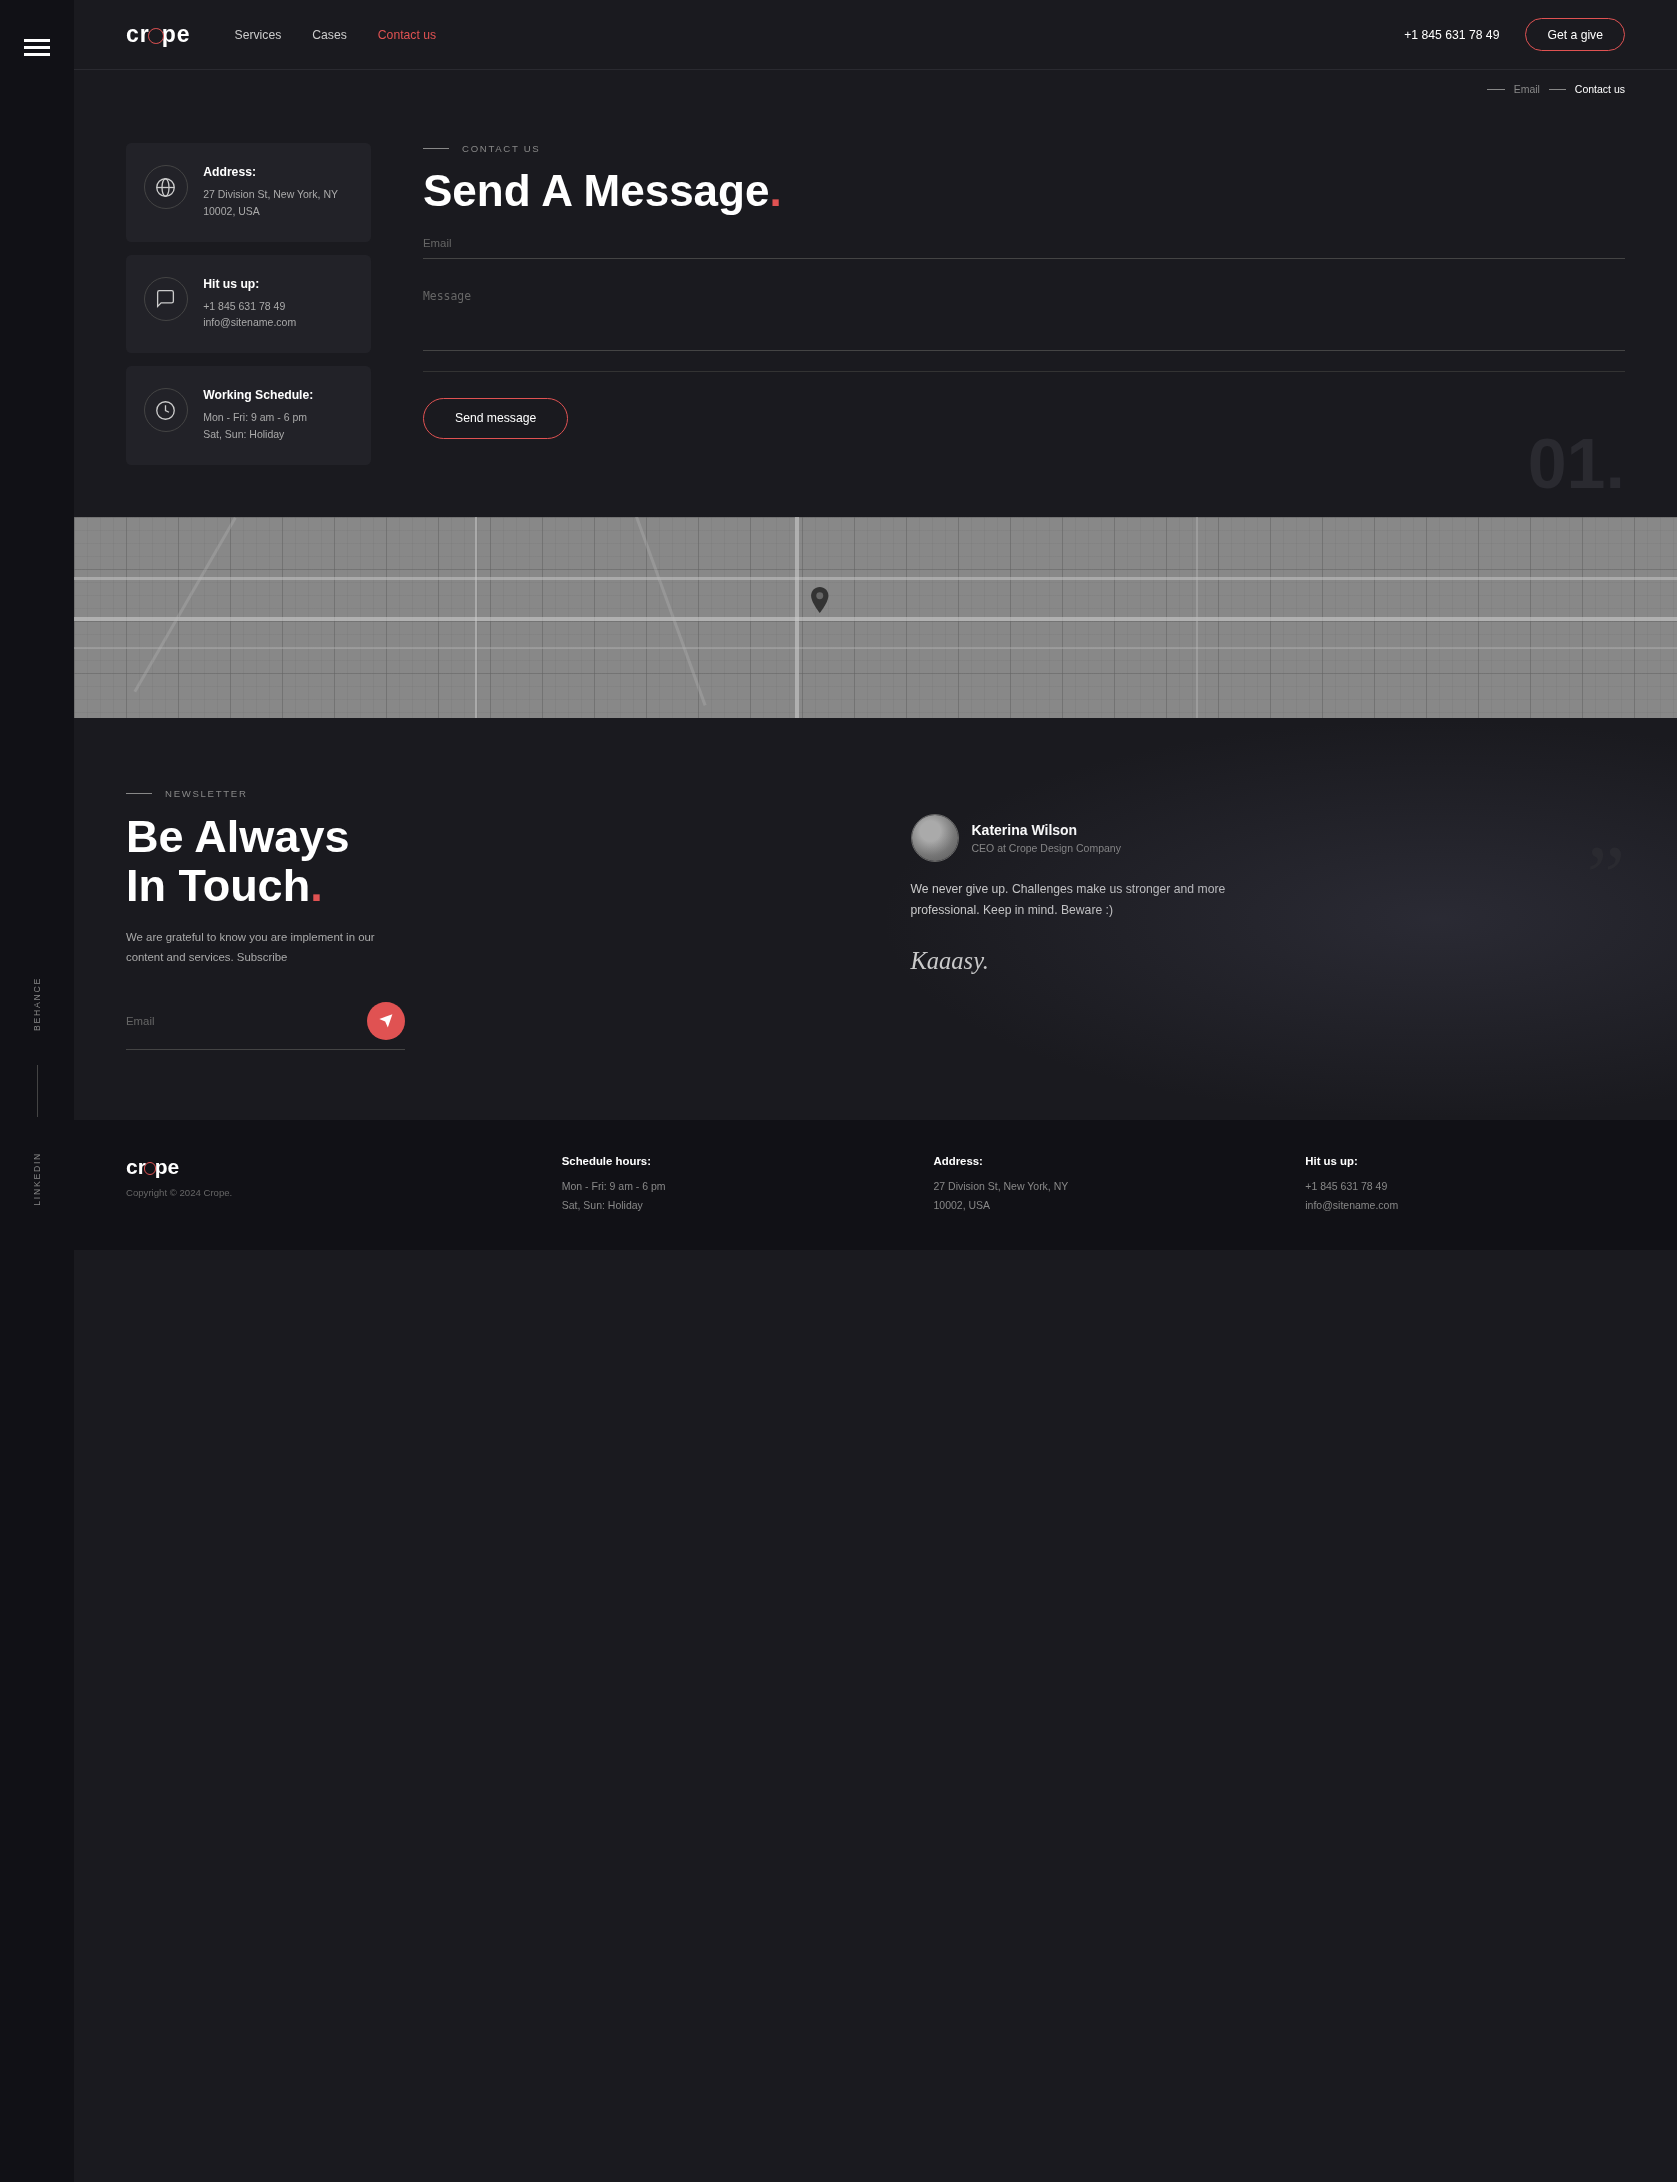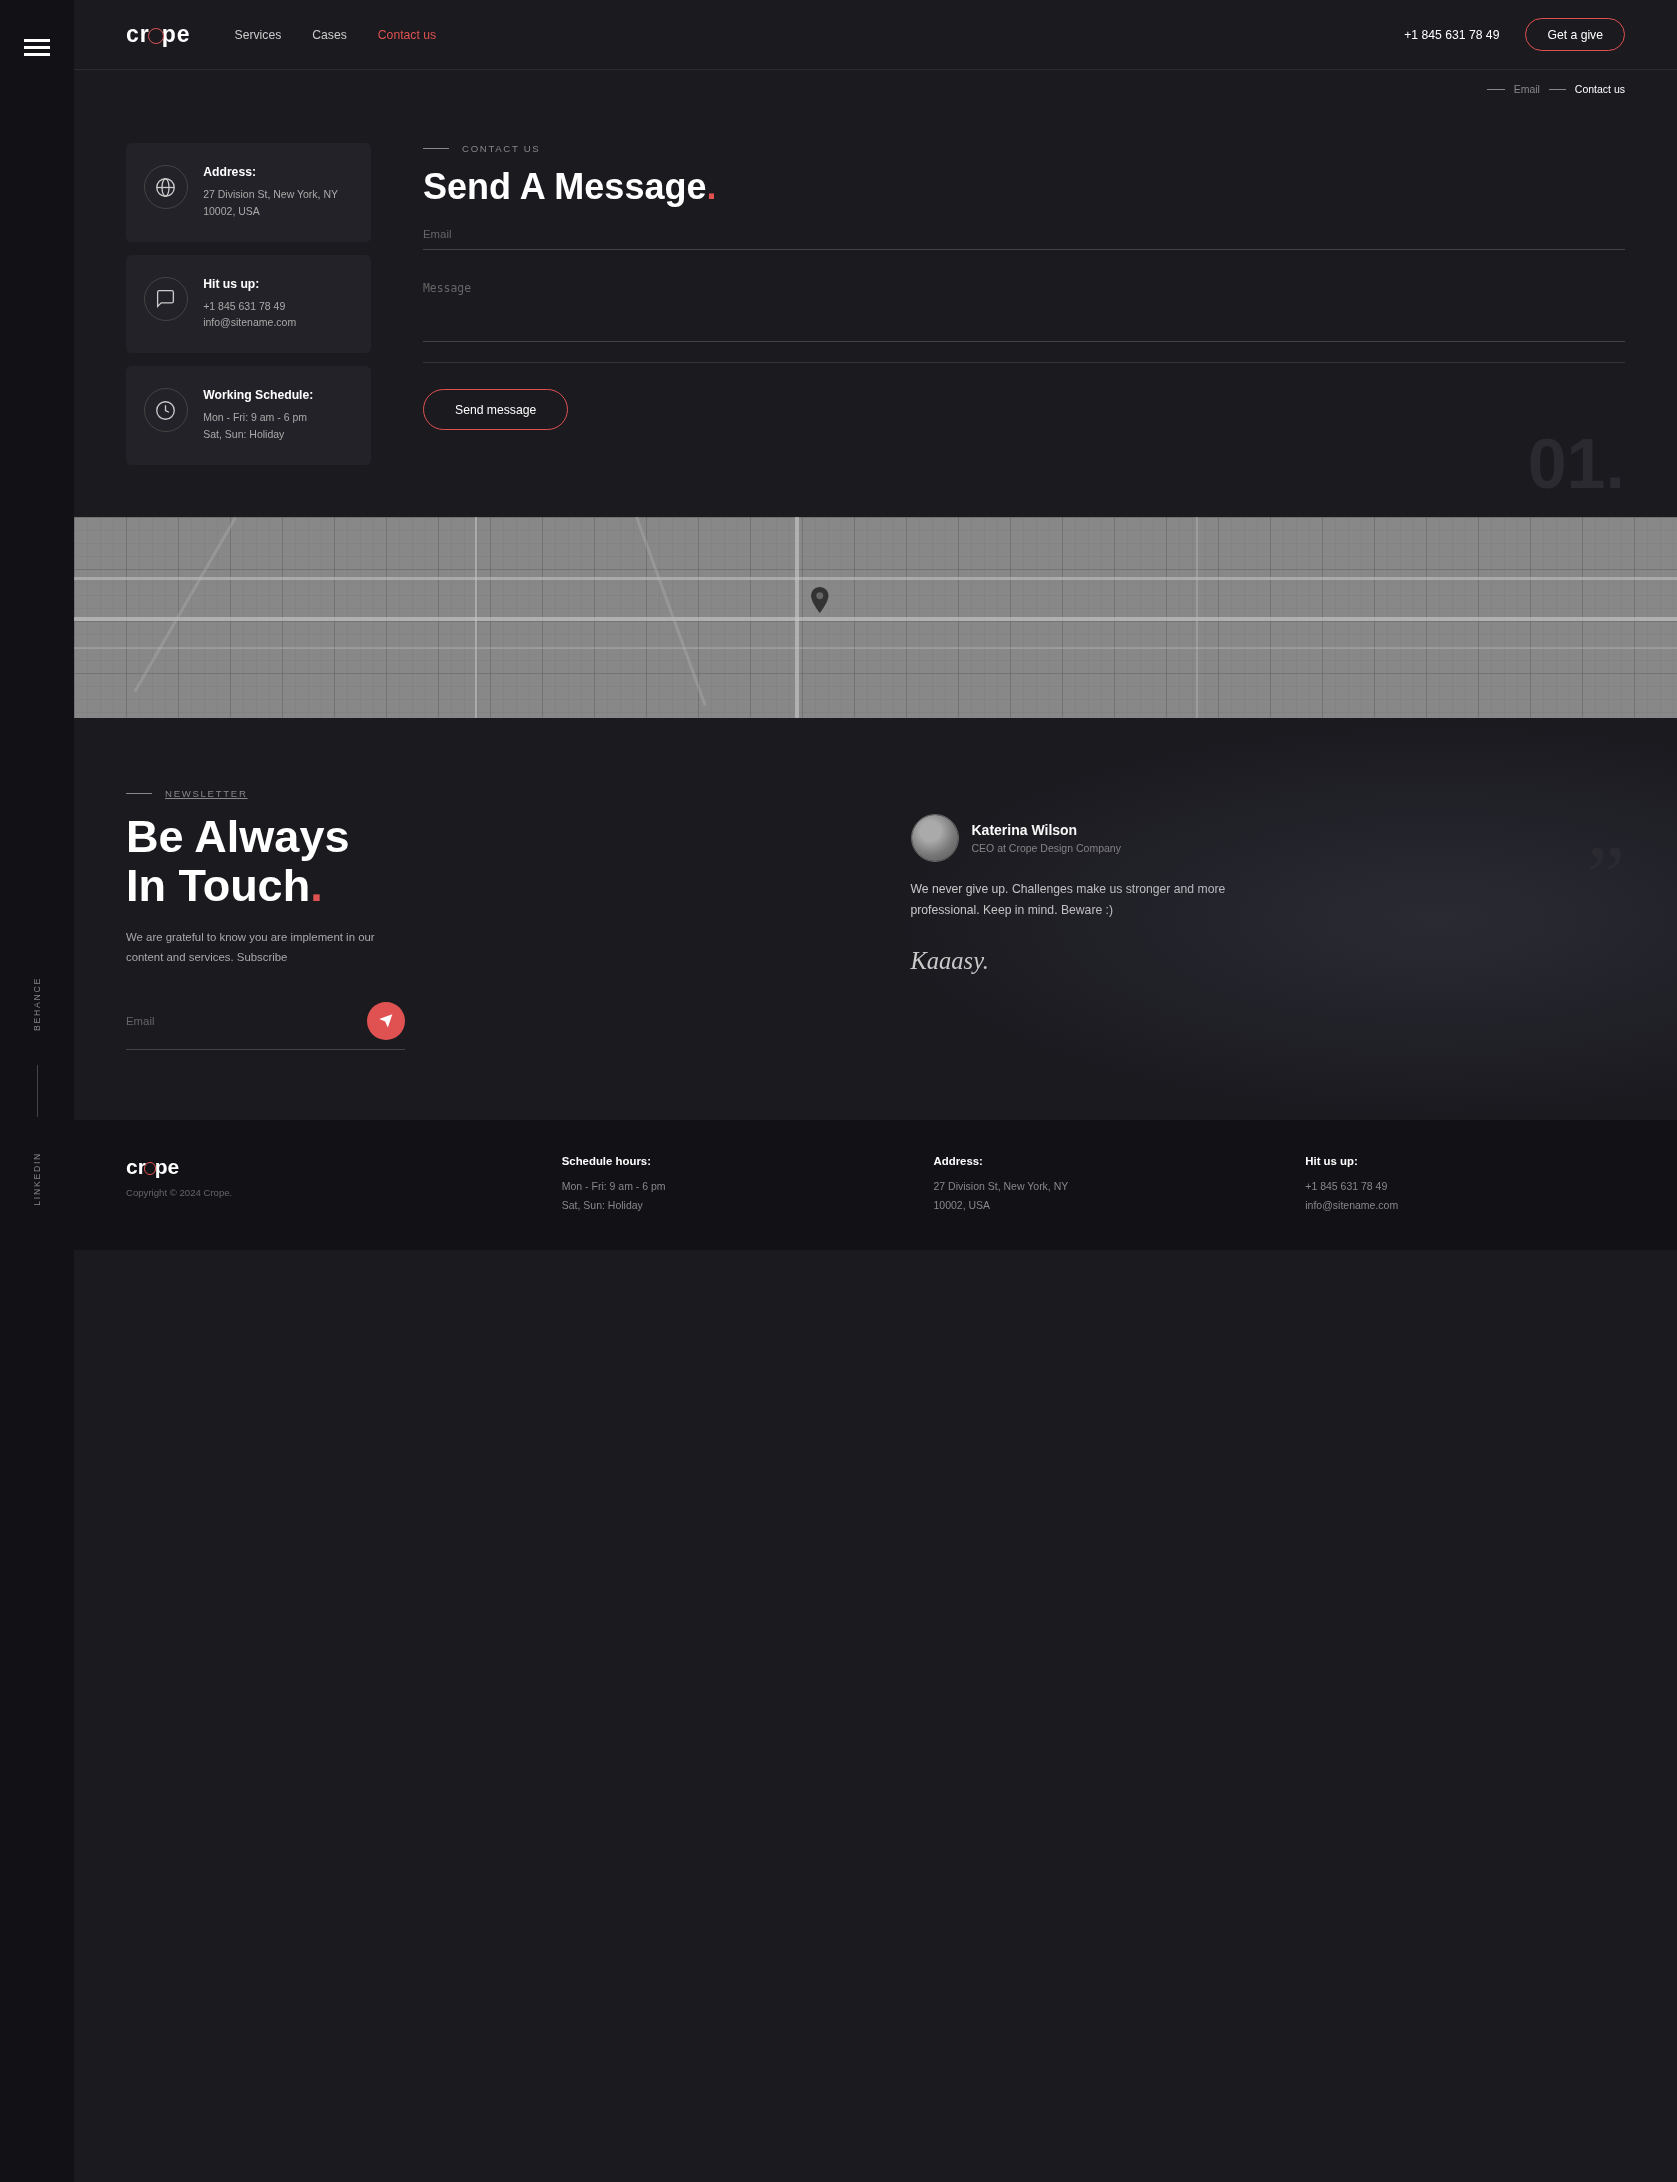--- a/index.html
+++ b/index.html
@@ -215,21 +215,21 @@
       letter-spacing: 1.7px;
       text-transform: uppercase;
       margin-bottom: 13px;
     }
     .section-label-line {
       width: 26px;
       height: 0.9px;
       background: #888;
     }
     .contact-title {
-      font-size: 36px;
+      font-size: 44px;
       font-weight: 900;
       color: #fff;
       margin-bottom: 13px;
       line-height: 1.1;
     }
     .contact-title .dot {
       color: #e05252;
     }
     .contact-desc {
       font-size: 11.4px;
@@ -356,21 +356,20 @@
     }
     .newsletter-label {
       display: flex;
       align-items: center;
       gap: 13px;
       font-size: 9.6px;
       color: #888;
       letter-spacing: 1.7px;
       text-transform: uppercase;
       margin-bottom: 13px;
-      text-decoration: underline;
     }
     .newsletter-label-line {
       width: 26px;
       height: 0.9px;
       background: #888;
     }
     .newsletter-title {
       font-size: 45px;
       font-weight: 900;
       color: #fff;

